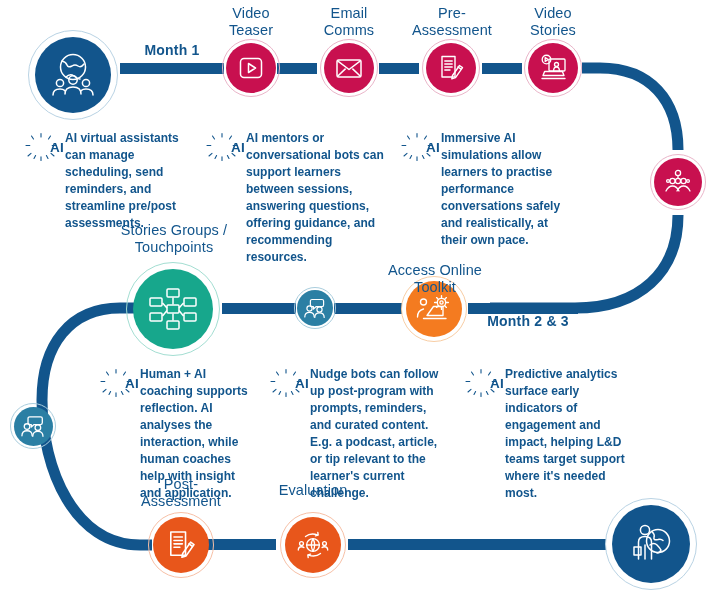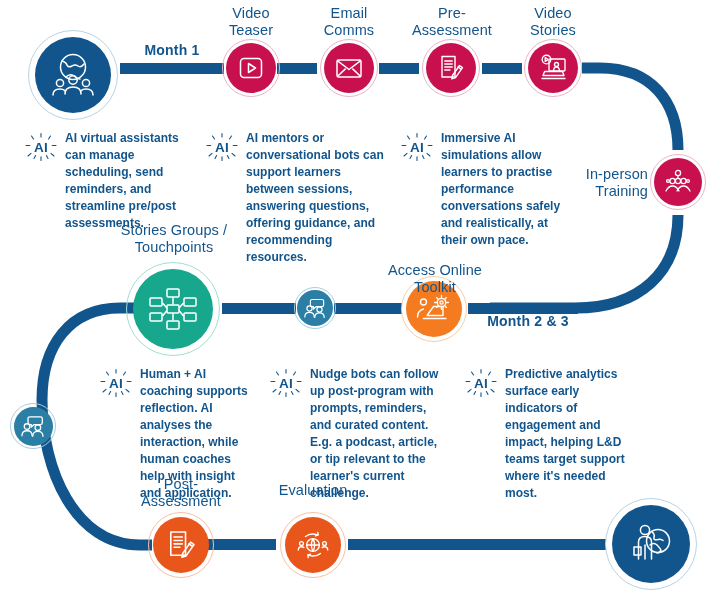--- a/index.html
+++ b/index.html
@@ -79,21 +79,21 @@
   }
   .ai-badge {
     position: relative;
     flex: 0 0 auto;
     width: 34px;
     height: 30px;
     margin-top: 2px;
   }
   .ai-badge .ai-text {
     position: absolute;
-    left: 0; top: 0;
+    left: 16px; top: 0;
     width: 34px;
     height: 30px;
     display: flex;
     align-items: center;
     justify-content: center;
     color: #12558c;
     font-size: 13.5px;
     font-weight: 700;
     letter-spacing: 0.2px;
     text-align: right;
@@ -353,22 +353,20 @@
   <div class="layer" id="text-layer">
 
     <div class="stage-label" style="left:206px; top:5px; width:90px;">Video
 Teaser</div>
     <div class="stage-label" style="left:304px; top:5px; width:90px;">Email
 Comms</div>
     <div class="stage-label" style="left:406px; top:5px; width:92px;">Pre-
 Assessment</div>
     <div class="stage-label" style="left:508px; top:5px; width:90px;">Video
 Stories</div>
-    <div class="stage-label" style="left:566px; top:166px; width:82px; text-align:right;">In-person
-Training</div>
     <div class="stage-label" style="left:98px; top:222px; width:152px;">Stories Groups /
 Touchpoints</div>
     <div class="stage-label" style="left:378px; top:238px; width:114px;margin-top:24px;">Access Online
 Toolkit</div>
     <div class="stage-label" style="left:129px; top:476px; width:104px;">Post-
 Assessment</div>
     <div class="stage-label" style="left:259px; top:482px; width:108px;">Evaluation</div>
 
     <div class="stage-label bold" style="left:127px; top:42px; width:90px;">Month 1</div>
     <div class="stage-label bold" style="left:473px; top:313px; width:110px;">Month 2 &amp; 3</div>

